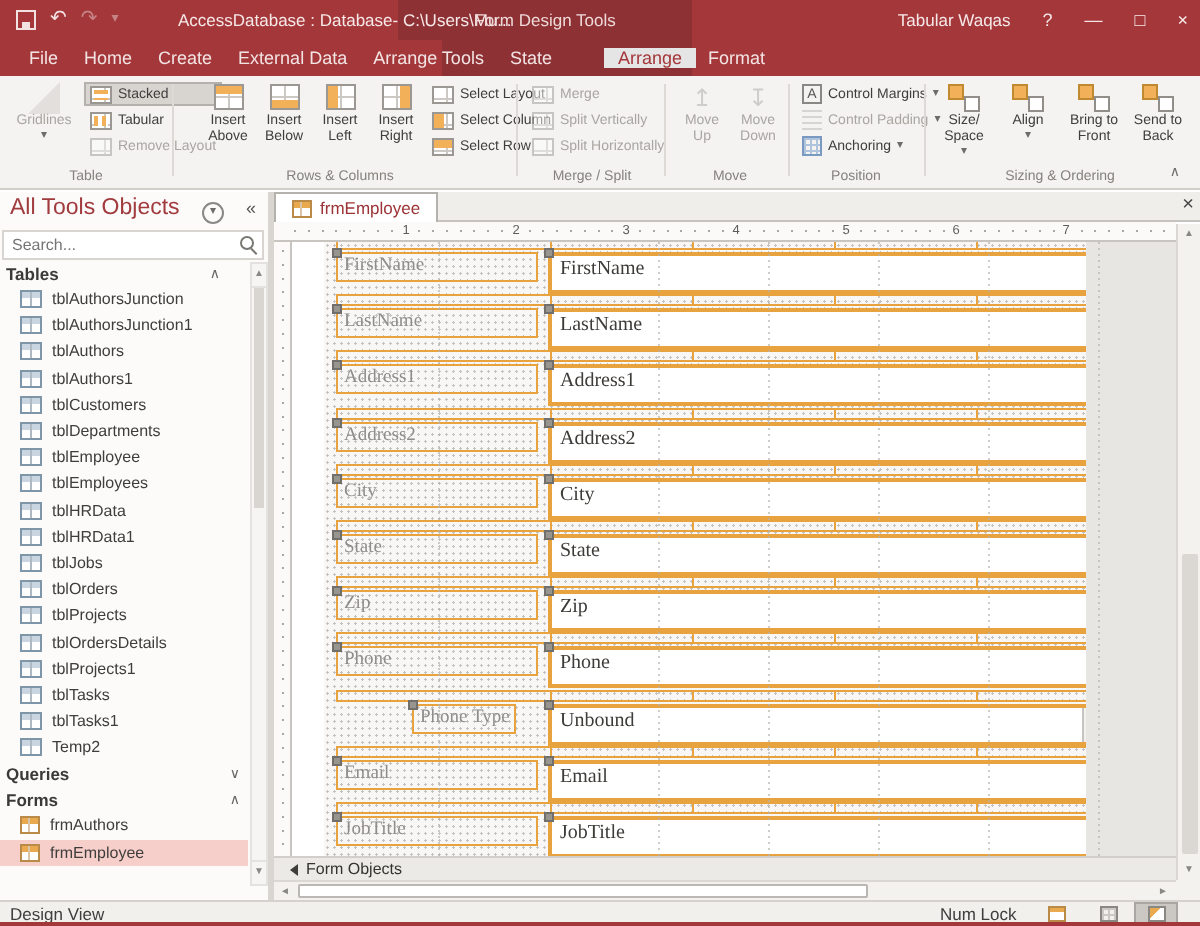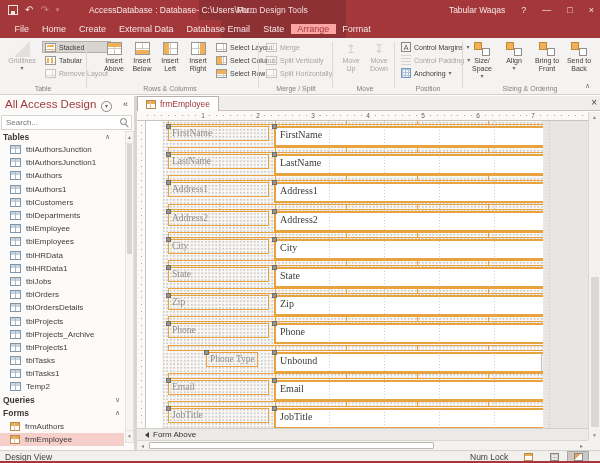--- a/index.html
+++ b/index.html
@@ -19,21 +19,21 @@
   .dim{opacity:.45;}
   .title-text{position:absolute;left:89px;top:5px;white-space:nowrap;}
   .ctx-label{position:absolute;left:199px;width:147px;top:5px;text-align:center;color:#EFD8D8;}
   .tb-right{position:absolute;right:6px;top:0;height:20px;display:flex;align-items:center;gap:16px;color:#F6E8E8;}
   .winbtn{font-size:9px;cursor:default;}
   .user-name{font-size:8.5px;}
 
   
   .tabsrow{position:absolute;top:20px;left:0;right:0;height:18px;display:flex;align-items:center;padding-left:8px;color:#F3E4E4;font-size:9px;}
   .rtab{padding:0 6.5px;display:flex;align-items:center;white-space:nowrap;}
-  .rtab.sel{background:#fca5a5;color:#A4373A;}
+  .rtab.sel{background:#e5e5e5;color:#A4373A;margin-left:20px;}
   .tellme{display:flex;align-items:center;gap:5px;padding-left:10px;color:#F3E0E0;}
   .bulb{width:6px;height:6px;border:1px solid #EFD9D9;border-radius:50%;position:relative;}
   .bulb::after{content:"";position:absolute;left:1.5px;top:6px;width:2px;height:2px;background:#EFD9D9;}
 
   
   .ribbon{position:absolute;top:38px;left:0;width:600px;height:57px;background:#F4F3F1;border-bottom:1px solid #D2CFCB;box-sizing:border-box;}
   .rdiv{position:absolute;top:4px;height:46px;width:1px;background:#DDDAD6;}
   .glabel{position:absolute;bottom:2px;font-size:7px;color:#85827E;text-align:center;white-space:nowrap;}
   .bigbtn{position:absolute;top:2px;display:flex;flex-direction:column;align-items:center;font-size:7px;line-height:8px;color:#3F3E3C;text-align:center;}
   .bigbtn .bic{height:17px;display:flex;align-items:center;}
@@ -169,21 +169,21 @@
         <span class="winbtn">—</span>
         <span class="winbtn">□</span>
         <span class="winbtn">×</span>
       </div>
     </div>
     <div class="tabsrow" id="tabs-row">
         <div class="rtab">File</div>
         <div class="rtab">Home</div>
         <div class="rtab">Create</div>
         <div class="rtab">External Data</div>
-        <div class="rtab">Database Email</div>
+        <div class="rtab">Arrange Tools</div>
         <div class="rtab">State</div>
         <div class="rtab sel">Arrange</div>
         <div class="rtab">Format</div>
       </div>
   </div>
 
   <div class="ribbon">
 
     <div class="bigbtn dis" style="left:4px;width:36px;">
       <span class="bic ic">
@@ -355,21 +355,21 @@
           </span>
         </span>
       <span>Send to Back</span>
     </div>
     <div class="glabel" style="left:470px;width:120px;">Sizing &amp; Ordering</div>
     <span class="chev-collapse">∧</span>
   </div>
 
   <div class="nav">
     <div class="nav-header">
-      <span class="nav-title">All Access Design</span>
+      <span class="nav-title">All Tools Objects</span>
       <span class="nav-menu">▾</span>
       <span class="nav-collapse">«</span>
     </div>
     <div class="nav-search">
       <input placeholder="Search..." style="">
       <span class="mag"></span>
     </div>
     <div class="nav-list">
       <div class="ngroup">
         <span>Tables</span>
@@ -419,29 +419,25 @@
           <div class="nitem">
             <span class="tbl-ic"></span>
             <span class="ntext">tblJobs</span>
           </div>
           <div class="nitem">
             <span class="tbl-ic"></span>
             <span class="ntext">tblOrders</span>
           </div>
           <div class="nitem">
             <span class="tbl-ic"></span>
+            <span class="ntext">tblProjects</span>
+          </div>
+          <div class="nitem">
+            <span class="tbl-ic"></span>
             <span class="ntext">tblOrdersDetails</span>
-          </div>
-          <div class="nitem">
-            <span class="tbl-ic"></span>
-            <span class="ntext">tblProjects</span>
-          </div>
-          <div class="nitem">
-            <span class="tbl-ic"></span>
-            <span class="ntext">tblProjects_Archive</span>
           </div>
           <div class="nitem">
             <span class="tbl-ic"></span>
             <span class="ntext">tblProjects1</span>
           </div>
           <div class="nitem">
             <span class="tbl-ic"></span>
             <span class="ntext">tblTasks</span>
           </div>
           <div class="nitem">
@@ -640,21 +636,21 @@
     <div class="vgrid" style="left:167px"></div>
     <div class="vgrid" style="left:222px"></div>
     <div class="vgrid" style="left:277px"></div>
     <div class="vgrid" style="left:332px"></div>
     <div class="vgrid" style="left:387px"></div>
   </div>
   <div class="surface-right"></div>
 
   <div class="form-footer">
     <span class="ftr-arrow"></span>
-    <span>Form Above</span>
+    <span>Form Objects</span>
   </div>
 
   <div class="hscroll">
     <span class="harrow" style="left:3px">◄</span>
     <span class="hthumb"></span>
     <span class="harrow" style="right:4px">►</span>
   </div>
   <div class="vscroll">
     <span class="varrow" style="top:0">▲</span>
     <span class="vthumb"></span>

